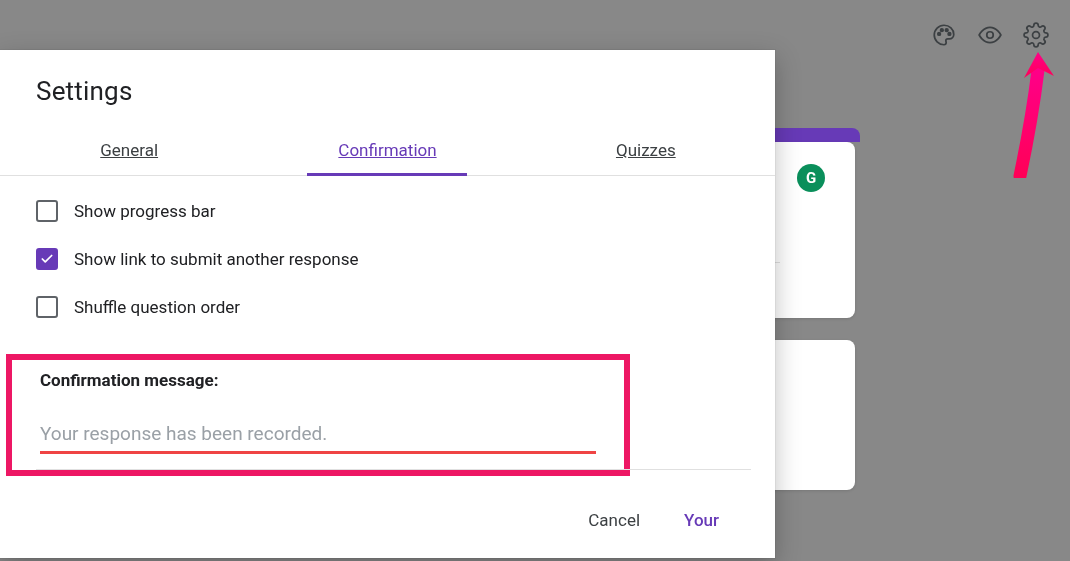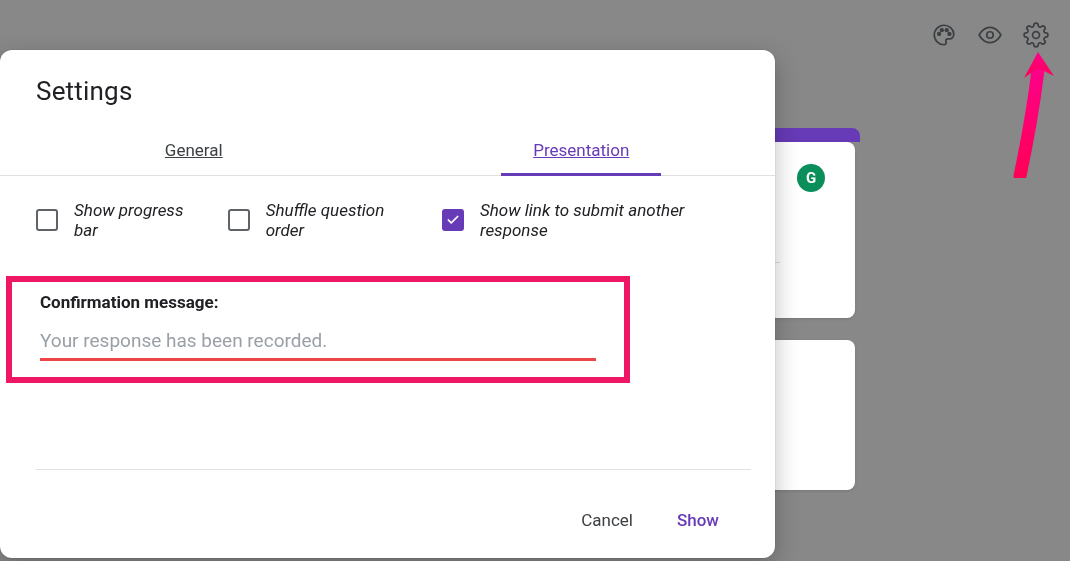--- a/index.html
+++ b/index.html
@@ -67,21 +67,21 @@
   }
   .bg-line { position:absolute; left:0; width:780px; height:1px; background:#e0e0e0; }
 
   .dialog {
     position: absolute;
     left: 0;
     top: 50px;
     width: 775px;
     height: 508px;
     background: #fff;
-    border-radius: 12px;
+    border-radius: 0;
     box-shadow: 0 8px 24px rgba(0,0,0,0.25), 0 0 0 1px rgba(0,0,0,0.04);
     display: flex;
     flex-direction: column;
     padding-top: 26px;
   }
   .dialog-title {
     font-size: 26px;
     font-weight: 400;
     color: #202124;
     padding: 0 36px 18px 36px;
@@ -110,23 +110,22 @@
     bottom: -1px;
     left: 50%;
     transform: translateX(-50%);
     width: 160px;
     height: 3px;
     background: #673ab7;
   }
   .options {
     padding: 24px 36px 10px 36px;
     display: flex;
-    flex-direction: row;
+    flex-direction: column;
     gap: 26px;
-    font-style: italic;
   }
   .opt-row {
     display: flex;
     align-items: center;
     gap: 16px;
   }
   .checkbox {
     width: 22px;
     height: 22px;
     border: 2px solid #5f6368;
@@ -150,21 +149,21 @@
     padding: 10px 28px 16px 28px;
     width: 624px;
     box-sizing: border-box;
     align-self: flex-start;
     margin-left: 6px;
   }
   .conf-label {
     font-size: 17px;
     font-weight: 700;
     color: #202124;
-    margin-bottom: 13px;
+    margin-bottom: 28px;
   }
   .conf-input {
     width: 100%;
     border: none;
     border-bottom: 3px solid #ef4444;
     font-size: 19px;
     color: #9aa0a6;
     padding: 4px 0 6px 0;
     outline: none;
     font-family: inherit;
@@ -240,52 +239,53 @@
   <div class="g-badge">G</div>
   <div class="bg-line" style="top:120px;"></div>
 </div>
 <div class="bg-card bg-card-2"></div>
 
 <div class="dialog">
   <div class="dialog-title">Settings</div>
 
   <div class="tabs">
     <div class="tab">General</div>
-    <div class="tab active">Presentation</div>
+    <div class="tab active">Confirmation</div>
+    <div class="tab">Quizzes</div>
   </div>
 
   <div class="options">
     <div class="opt-row">
       <div class="checkbox"></div>
       <span class="opt-label">Show progress bar</span>
-    </div>
-    <div class="opt-row">
-      <div class="checkbox"></div>
-      <span class="opt-label">Shuffle question order</span>
     </div>
     <div class="opt-row">
       <div class="checkbox checked">
         <svg viewBox="0 0 24 24" fill="none" stroke-width="3" stroke-linecap="round" stroke-linejoin="round">
             <polyline points="20 6 9 17 4 12"></polyline>
           </svg>
       </div>
       <span class="opt-label">Show link to submit another response</span>
     </div>
+    <div class="opt-row">
+      <div class="checkbox"></div>
+      <span class="opt-label">Shuffle question order</span>
+    </div>
   </div>
 
   <div class="highlight-box">
     <div class="conf-label">Confirmation message:</div>
     <input class="conf-input" type="text" placeholder="Your response has been recorded." style="">
   </div>
 
   <div class="underline-full"></div>
 
   <div class="actions">
     <button class="btn cancel">Cancel</button>
-    <button class="btn save">Show</button>
+    <button class="btn save">Your</button>
   </div>
 </div>
 
 <svg class="arrow-annotation" viewBox="0 0 60 130">
   <defs>
     <linearGradient id="arrg" x1="0" y1="1" x2="0" y2="0">
       <stop offset="0" stop-color="#ff0057"></stop>
       <stop offset="1" stop-color="#ff0088"></stop>
     </linearGradient>
   </defs>

